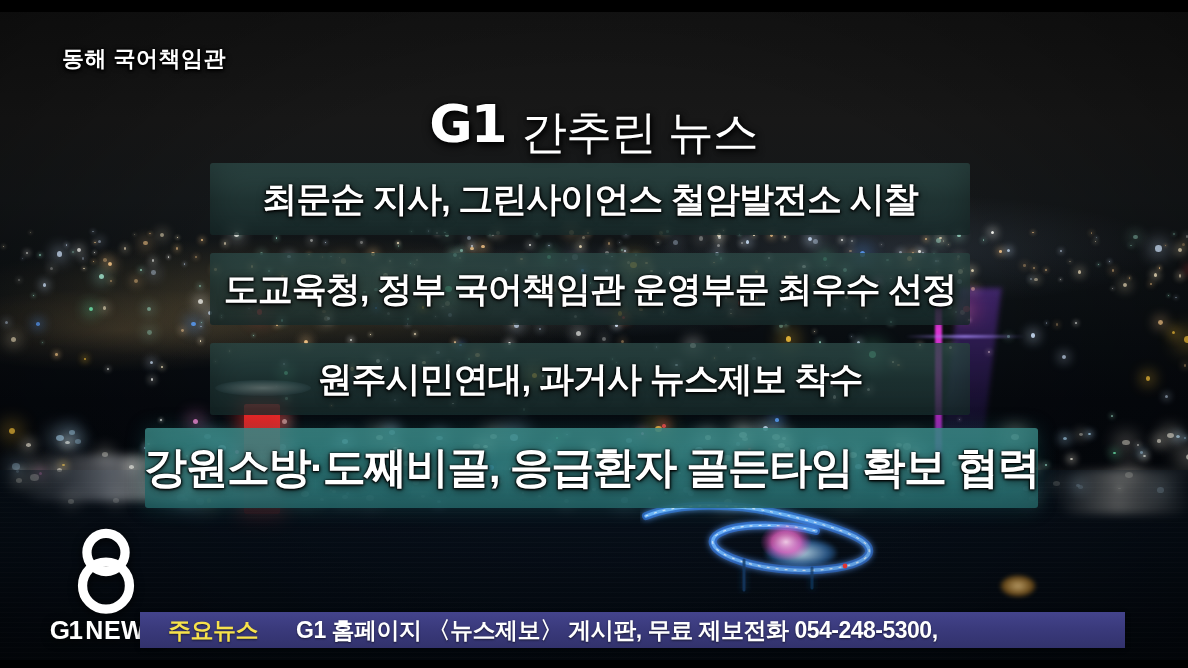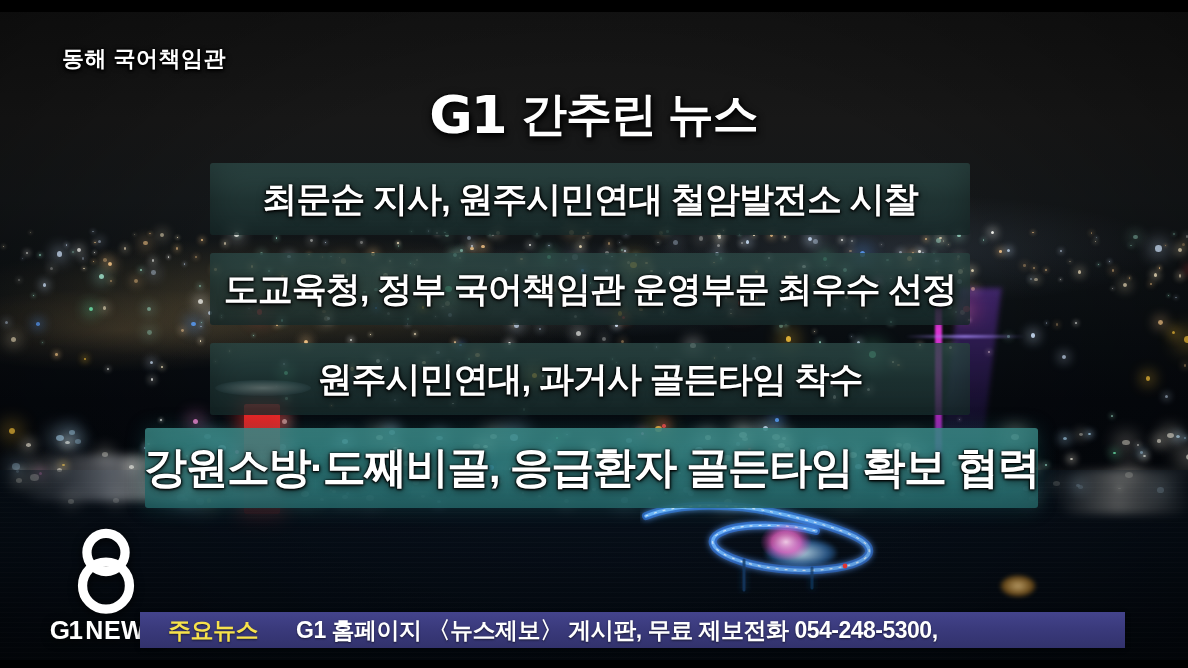--- a/index.html
+++ b/index.html
@@ -165,26 +165,27 @@
     font-size:52px; font-weight:700; color:#ffffff;
     letter-spacing:-2px;
     font-family:"DejaVu Sans","Liberation Sans",sans-serif;
     text-shadow:
       0 0 3px rgba(0,0,0,.9),
       2px 2px 5px rgba(0,0,0,.9),
       0 3px 10px rgba(0,0,0,.8);
     transform:scaleX(1.02);
   }
   .show-title .ko {
-    font-size:46px; font-weight:700; color:#ffffff;
+    font-size:46px; font-weight:400; color:#ffffff;
     letter-spacing:-1px;
     text-shadow:
       0 0 3px rgba(0,0,0,.9),
       2px 2px 5px rgba(0,0,0,.9),
       0 3px 10px rgba(0,0,0,.8);
+    margin-top: 18px;
   }
 
   
   .headlines { position:absolute; left:0; top:0; width:1188px; height:668px; z-index:25; }
 
   .headline-row {
     position:absolute;
     display:flex; align-items:center; justify-content:center;
     border-radius:3px;
     box-shadow:inset 0 0 34px rgba(0,0,0,.30);
@@ -877,29 +878,29 @@
   <div class="loc-label">동해 국어책임관</div>
 
   <div class="show-title">
     <span class="g1">G1</span>
     <span class="ko">간추린 뉴스</span>
   </div>
 
   <div class="headlines">
 
     <div class="headline-row hr1">
-      <span class="htext">최문순 지사, 원주시민연대 철암발전소 시찰</span>
+      <span class="htext">최문순 지사, 그린사이언스 철암발전소 시찰</span>
     </div>
 
     <div class="headline-row hr2">
       <span class="htext">도교육청, 정부 국어책임관 운영부문 최우수 선정</span>
     </div>
 
     <div class="headline-row hr3">
-      <span class="htext">원주시민연대, 과거사 골든타임 착수</span>
+      <span class="htext">원주시민연대, 과거사 뉴스제보 착수</span>
     </div>
 
     <div class="headline-row hr4">
       <span class="htext">강원소방·도째비골, 응급환자 골든타임 확보 협력</span>
     </div>
 
   </div>
 
   <div class="logo-bug">
     <svg class="logo-eight" viewBox="0 0 86 88">

